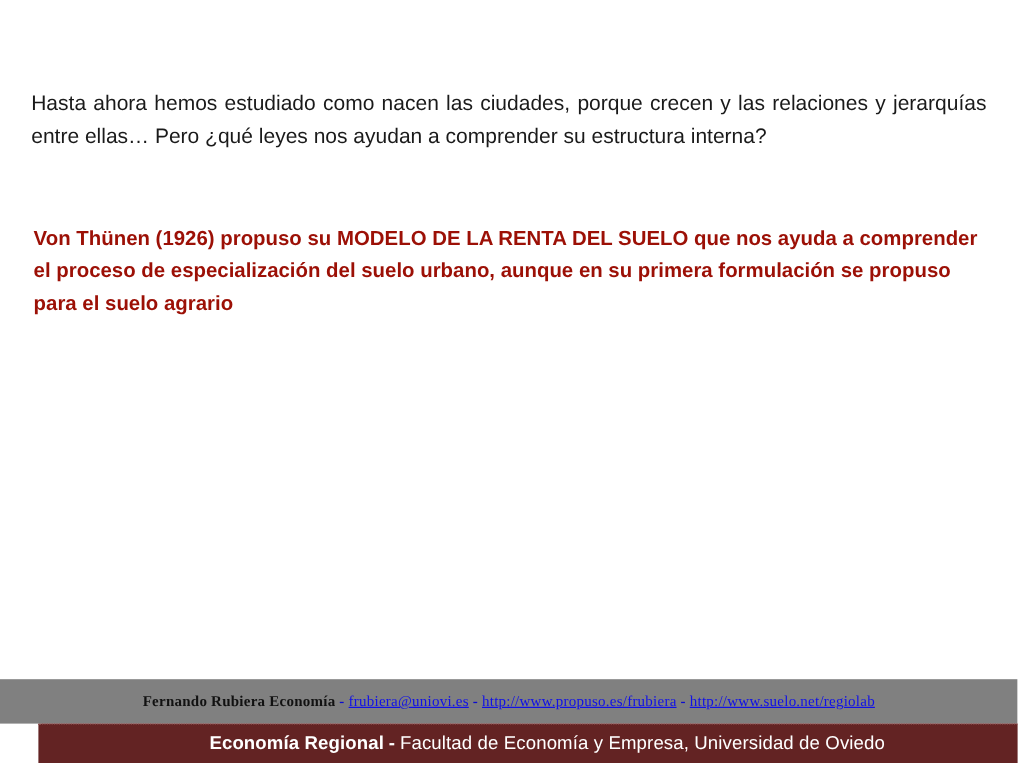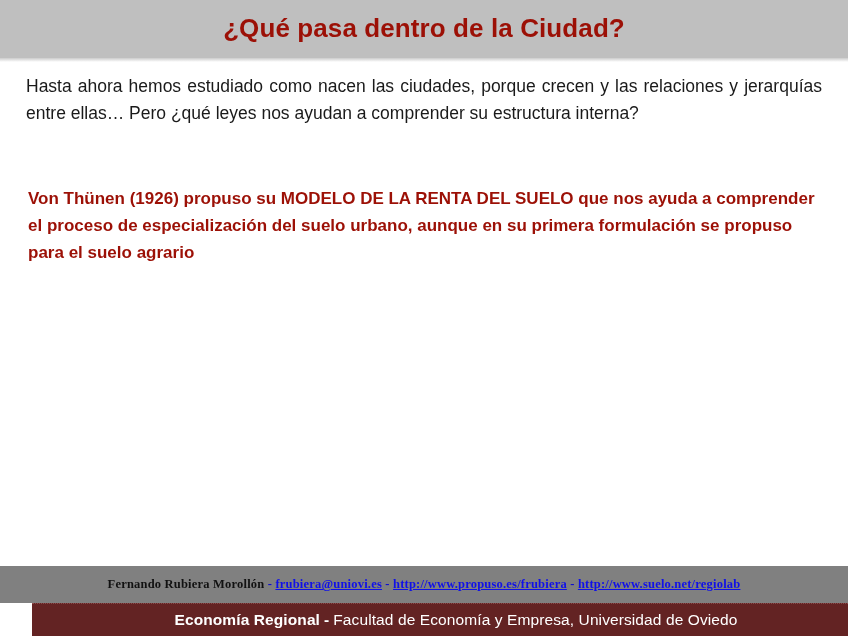--- a/index.html
+++ b/index.html
@@ -109,21 +109,21 @@
     line-height: 1;
   }
   .credit-line .sep {
     color: #0a0ad0;
     font-weight: bold;
   }
   .credit-line a,
   .credit-line .lnk {
     color: #1010e8;
     text-decoration: underline;
-    font-weight: bold;
+    font-weight: normal;
     text-align: center;
   }
 
   
   .brand-band {
     position: absolute;
     left: 0;
     top: 603px;
     width: 848px;
     height: 33px;
@@ -144,33 +144,30 @@
   }
   .brand-line .strong {
     font-weight: bold;
   }
 </style>
 </head>
 <body>
 
 <div class="slide">
 
-  <div class="title-band">
-    <h1 class="slide-title">¿Qué pasa dentro de la Ciudad?</h1>
-  </div>
 
   <div class="body-area">
 
     <p class="para-intro">Hasta ahora hemos estudiado como nacen las ciudades, porque crecen y las relaciones y jerarquías entre ellas… Pero ¿qué leyes nos ayudan a comprender su estructura interna?</p>
 
     <p class="para-highlight">Von Thünen (1926) propuso su MODELO DE LA RENTA DEL SUELO que nos ayuda a comprender el proceso de especialización del suelo urbano, aunque en su primera formulación se propuso para el suelo agrario</p>
 
   </div>
 
   <div class="credit-band">
-    <div class="credit-line"><span>Fernando Rubiera Morollón</span><span class="sep"> - </span><span class="lnk">frubiera@uniovi.es</span><span class="sep"> - </span><span class="lnk">http://www.propuso.es/frubiera</span><span class="sep"> - </span><span class="lnk">http://www.suelo.net/regiolab</span></div>
+    <div class="credit-line"><span>Fernando Rubiera Economía</span><span class="sep"> - </span><span class="lnk">frubiera@uniovi.es</span><span class="sep"> - </span><span class="lnk">http://www.propuso.es/frubiera</span><span class="sep"> - </span><span class="lnk">http://www.suelo.net/regiolab</span></div>
   </div>
 
   <div class="brand-band">
     <div class="brand-line"><span class="strong">Economía Regional</span><span class="strong" style="padding:0 4px;">-</span><span>Facultad de Economía y Empresa, Universidad de Oviedo</span></div>
   </div>
 
 </div>
 
 </body></html>

